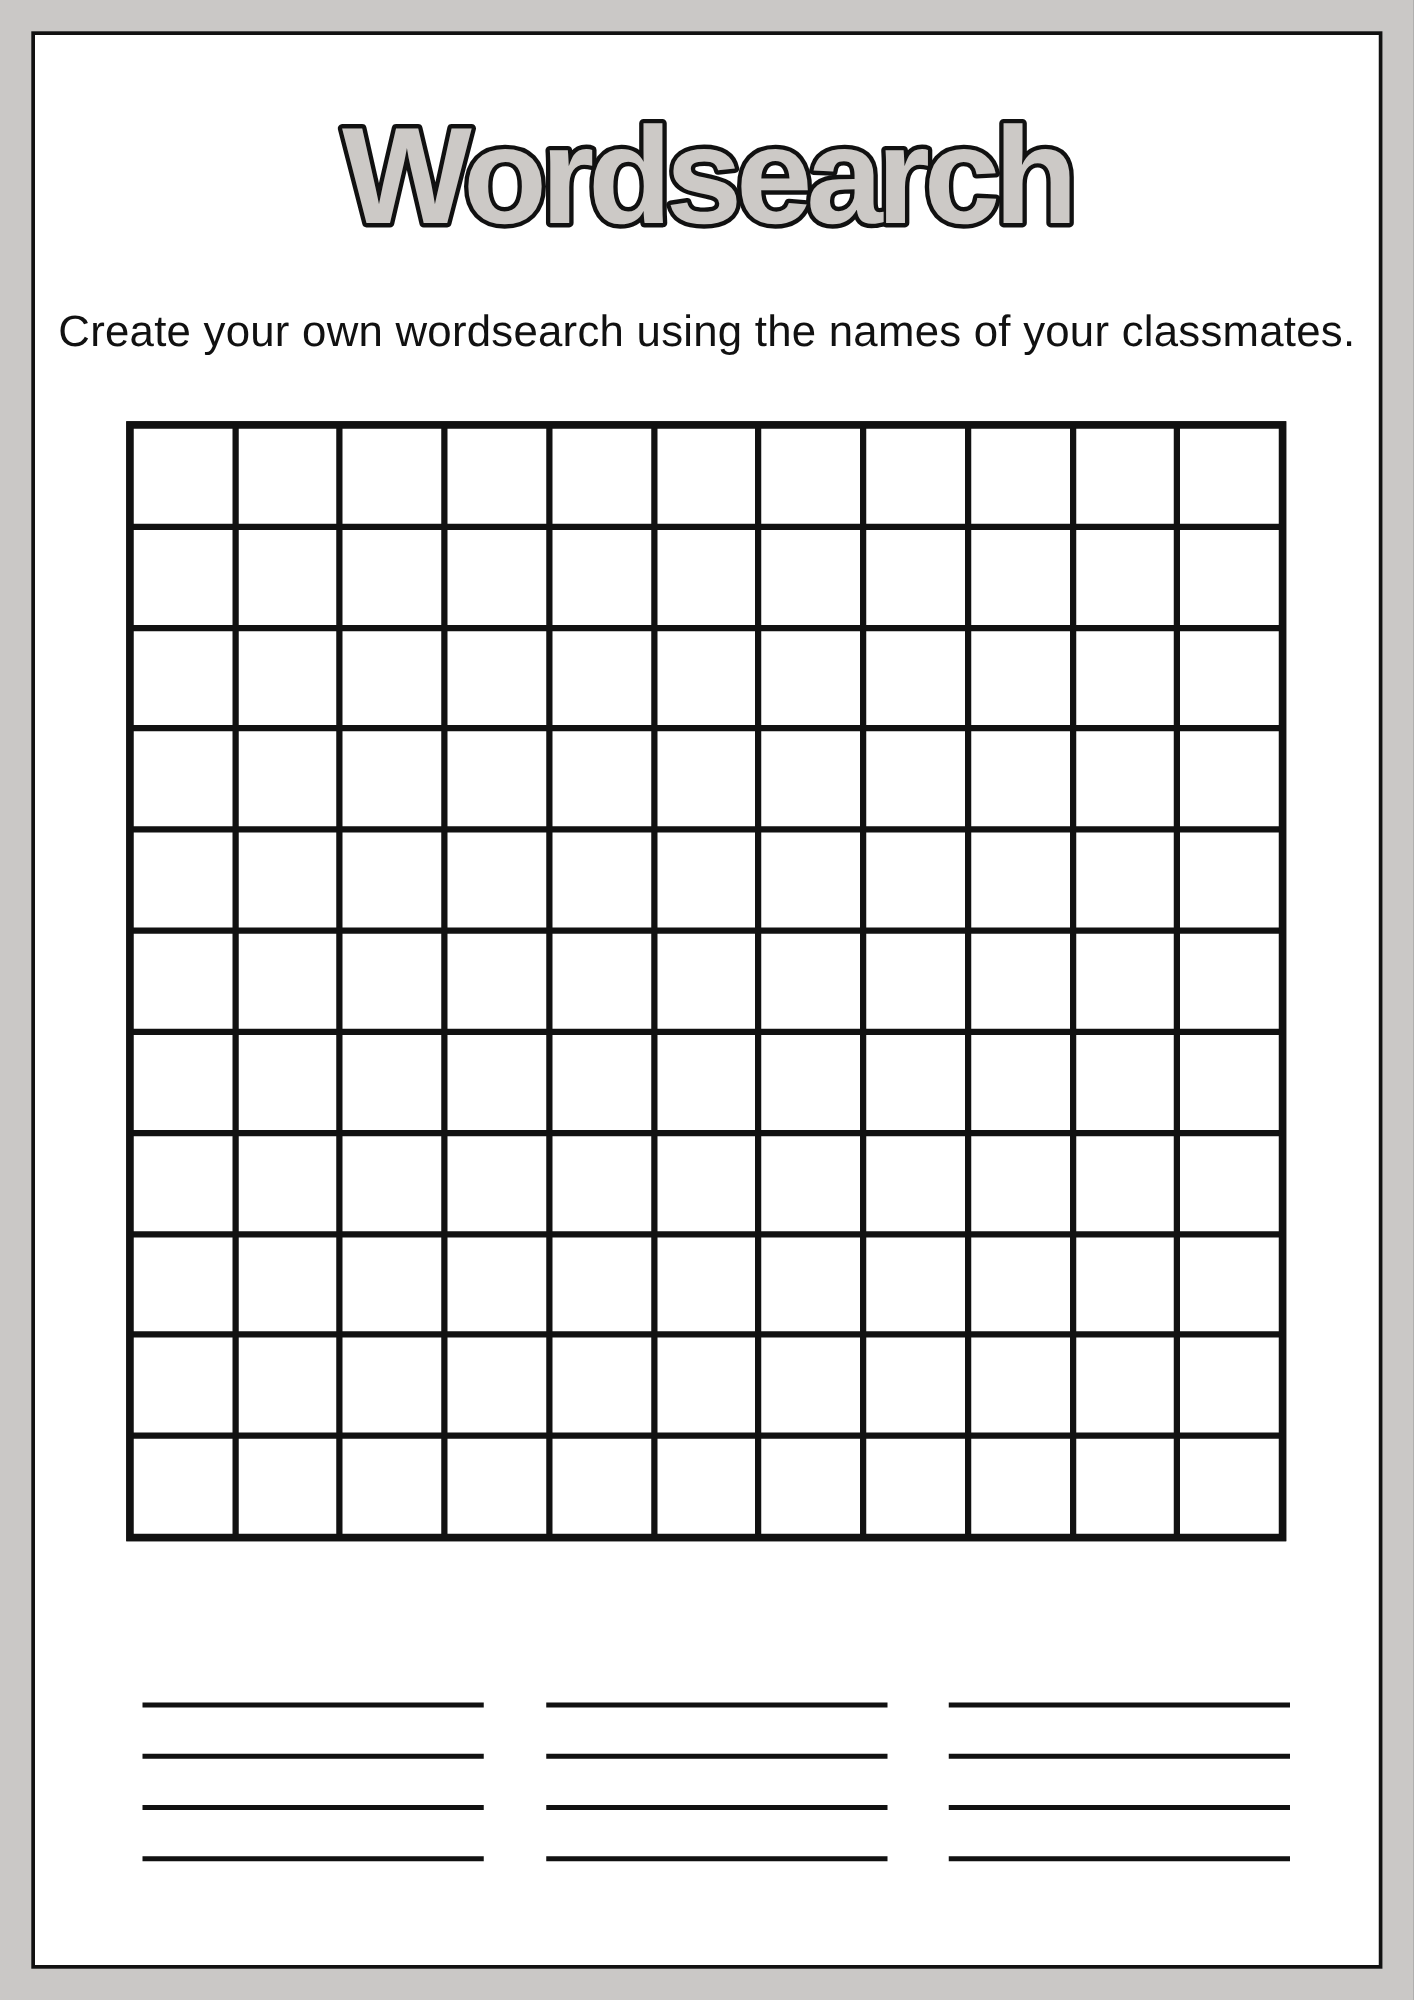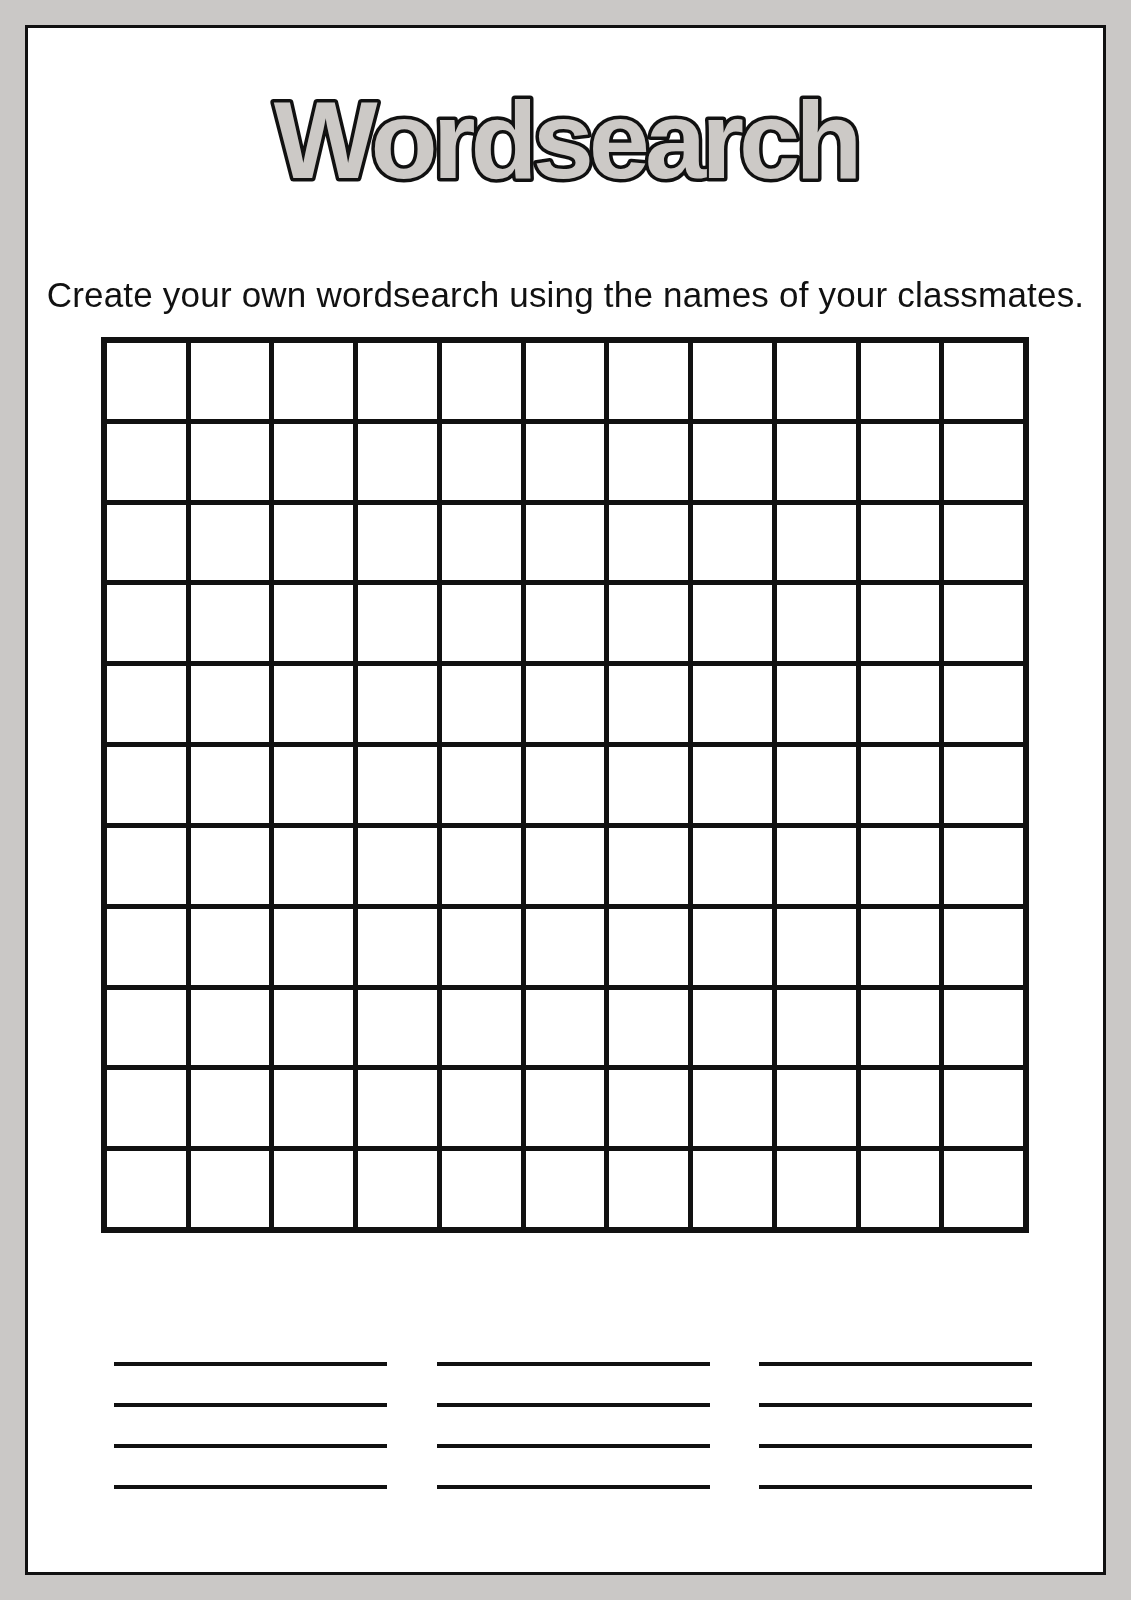--- a/index.html
+++ b/index.html
@@ -40,21 +40,20 @@
   .instruction {
     position: absolute;
     top: 218px;
     left: 0; right: 0;
     text-align: center;
     font-size: 35px;
     letter-spacing: 0.2px;
     color: var(--ink-color, #111111);
     font-family: "Liberation Sans", sans-serif;
     font-weight: 400;
-    margin-top: 29px;
   }
   .wordsearch-grid {
     position: absolute;
     left: 73px;
     top: 309px;
     width: 928px;
     height: 896px;
     display: grid;
     gap: 5px;
     background: var(--ink-color, #111111);

